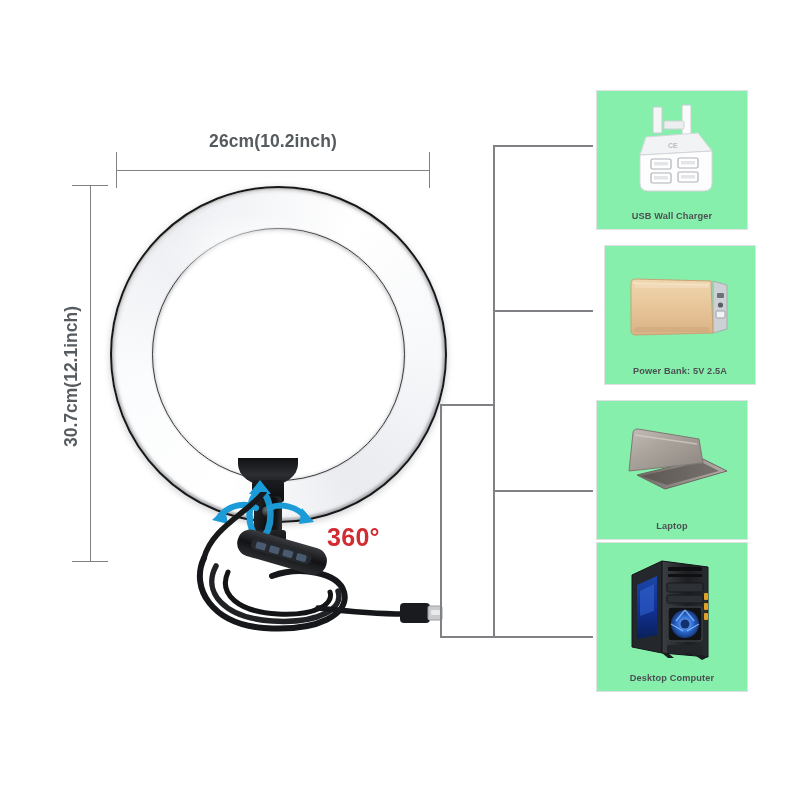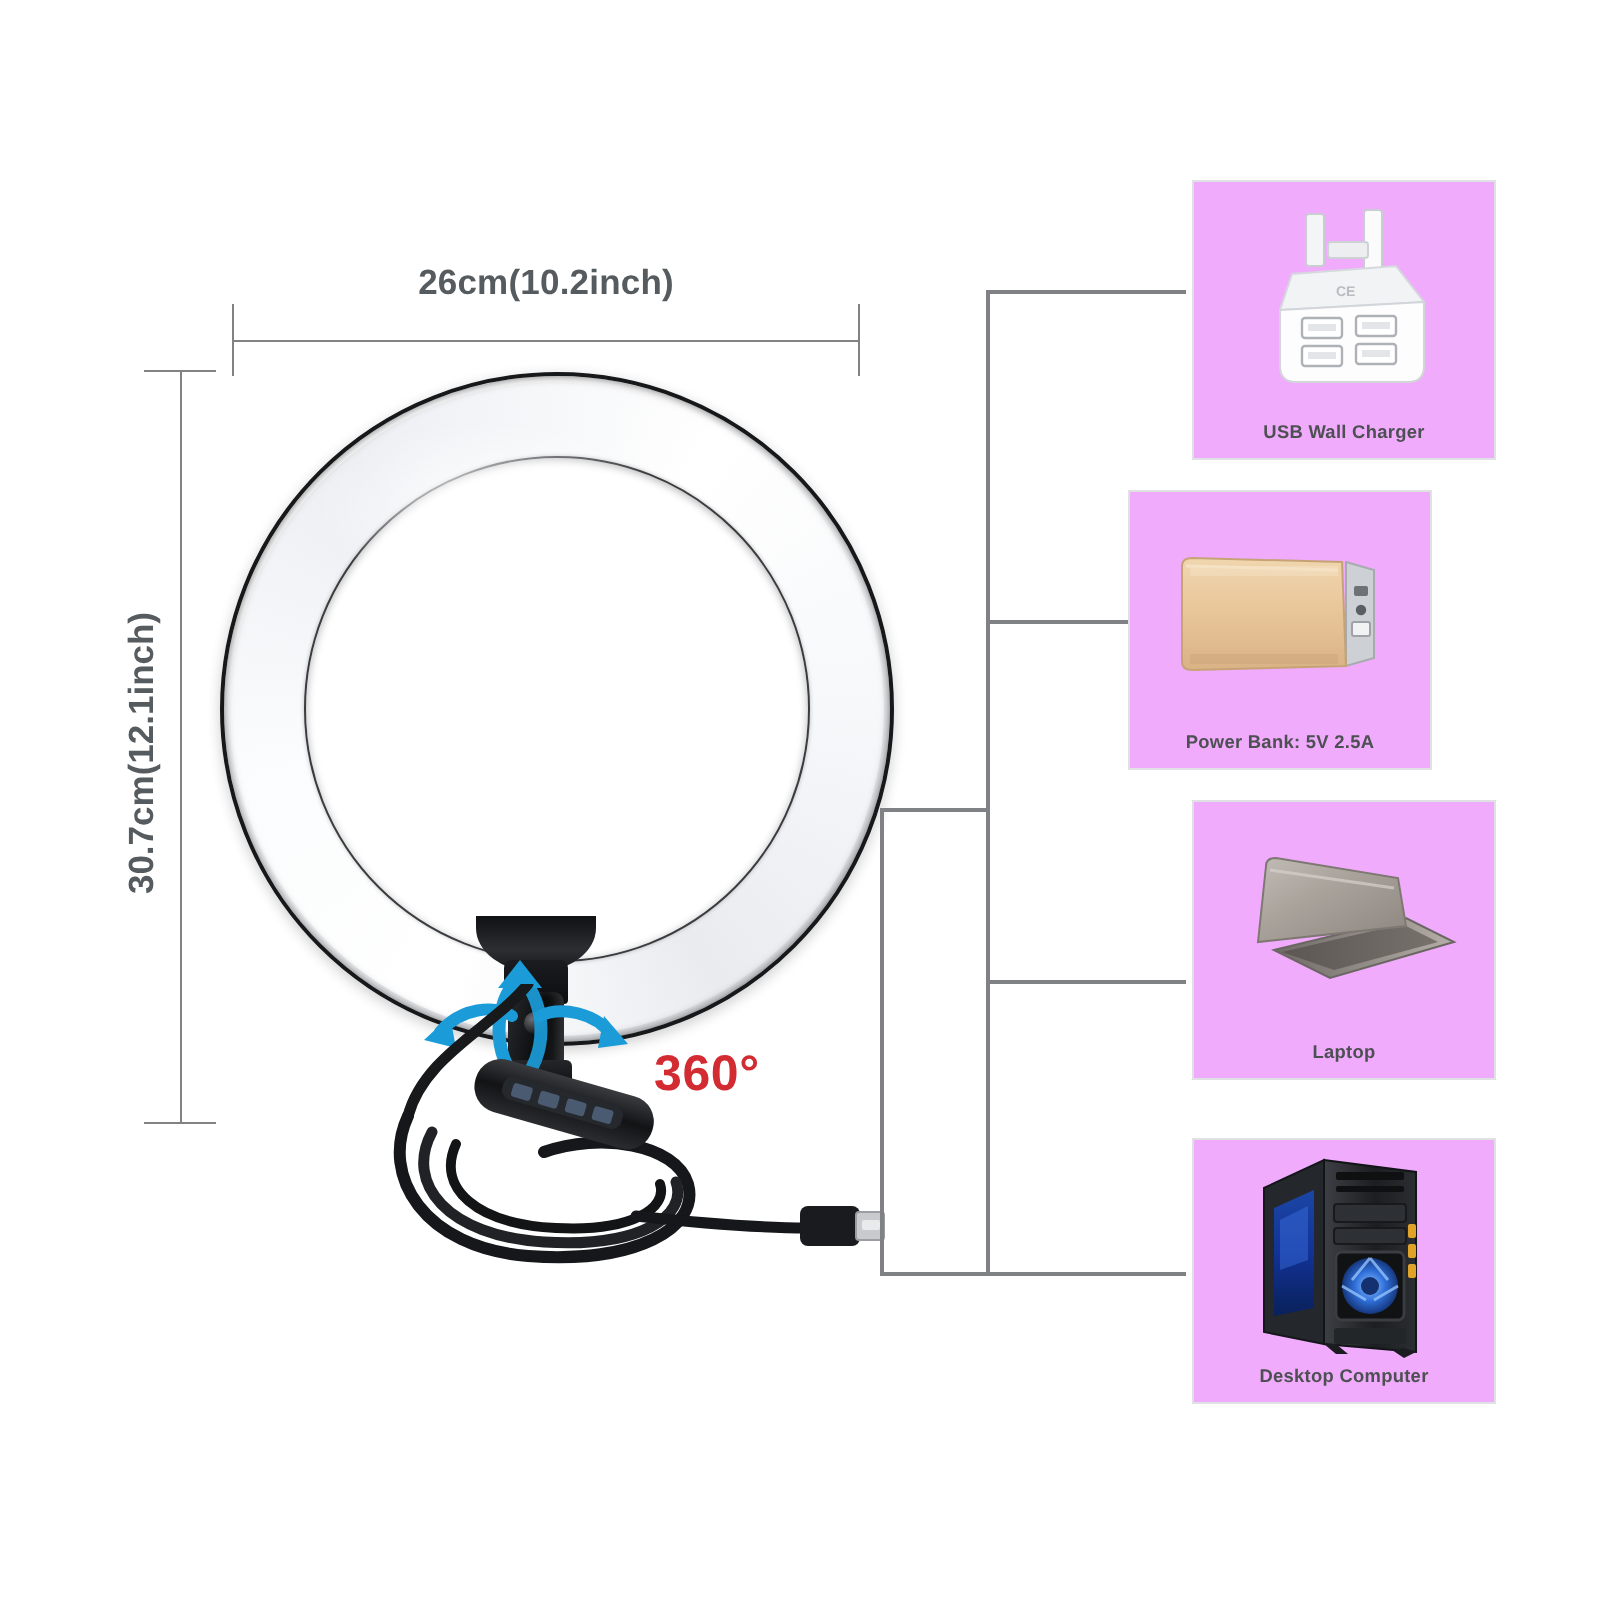--- a/index.html
+++ b/index.html
@@ -123,26 +123,26 @@
   #conn-b2         { left: 493px; top: 310px;  width: 100px;  height: 2.2px; }
   #conn-b3         { left: 493px; top: 490px;  width: 100px;  height: 2.2px; }
   #conn-b4         { left: 493px; top: 636px;  width: 100px;  height: 2.2px; }
   #conn-usb-h      { left: 440px; top: 636px;  width: 55px;   height: 2.2px; }
   #conn-usb-v      { left: 440px; top: 404px;  width: 2.2px;  height: 234px; }
   #conn-usb-top    { left: 440px; top: 404px;  width: 55px;   height: 2.2px; }
 
   
   .device-box {
     position: absolute; width: 152px; height: 140px;
-    border: 1.3px solid #dfe1e4; background: #f0abfc;
+    border: 1.3px solid #dfe1e4; background: #86efac;
   }
   #box-charger { left: 596px; top: 90px; }
-  #box-power   { left: 564px; top: 245px; }
+  #box-power   { left: 604px; top: 245px; }
   #box-laptop  { left: 596px; top: 400px; padding-left: 20px; }
-  #box-desktop { left: 596px; top: 569px; height: 133px; }
+  #box-desktop { left: 596px; top: 542px; height: 150px; }
 
   .device-art {
     position: absolute; left: 0; right: 0; top: 6px; bottom: 26px;
     display: flex; align-items: center; justify-content: center;
   }
   .device-label {
     position: absolute; left: 0; right: 0; bottom: 8px;
     text-align: center; font-size: 9.2px; color: #4d5052;
     letter-spacing: .15px; white-space: nowrap;
   }

